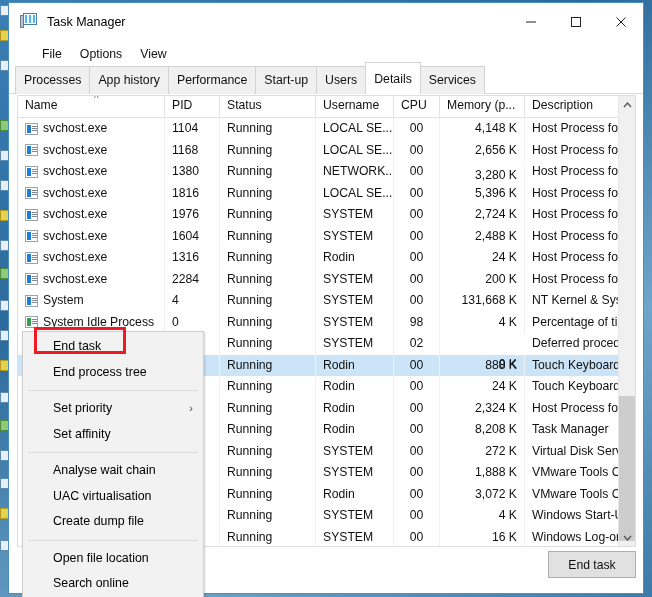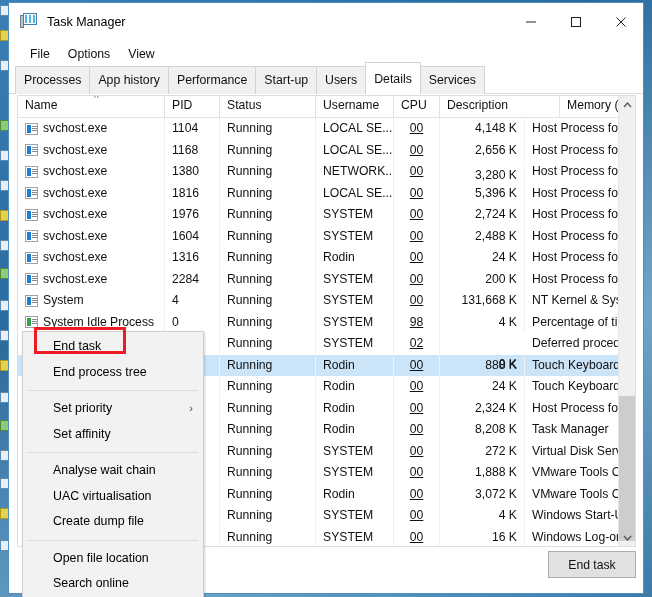--- a/index.html
+++ b/index.html
@@ -29,21 +29,21 @@
   .tb-icon{width:18px;height:18px;margin-left:11px;margin-right:9px;position:relative;flex:0 0 18px;}
   .tb-icon .mon{position:absolute;left:3px;top:0;width:14px;height:12px;border:1px solid #4c7da0;background:#f3fbff;box-sizing:border-box;}
   .tb-icon .mon:after{content:"";position:absolute;left:1px;top:1px;right:1px;bottom:1px;
     background:linear-gradient(90deg,#1fa0d8 0 2px,transparent 2px 4px,#1fa0d8 4px 6px,transparent 6px 8px,#1fa0d8 8px 10px);opacity:.75;}
   .tb-icon .tower{position:absolute;left:0;top:2px;width:4px;height:13px;background:#b9c6cf;border:1px solid #6b7d88;box-sizing:border-box;}
   .tb-title{font-size:12.5px;color:#000;}
   .tb-btns{margin-left:auto;display:flex;height:38px;}
   .tb-btn{width:45px;height:38px;display:flex;align-items:center;justify-content:center;color:#222;font-size:13px;}
   .tb-btn svg{display:block;}
 
-  .menubar{height:25px;flex:0 0 25px;display:flex;align-items:center;padding-left:12px;background:#fff;}
+  .menubar{height:25px;flex:0 0 25px;display:flex;align-items:center;padding-left:24px;background:#fff;}
   .menubar div{font-size:12.3px;color:#111;padding:3px 9px;}
 
   .tabstrip{height:28px;flex:0 0 28px;position:relative;background:#fff;text-decoration:underline;}
   .tabstrip:before{content:"";position:absolute;left:0;right:0;bottom:0;height:1px;background:#d9d9d9;}
   .tabs{position:absolute;left:6px;bottom:0;display:flex;align-items:flex-end;}
   .tab{
     font-size:12.3px;color:#111;background:#f0f0f0;border:1px solid #d2d2d2;border-bottom:none;
     padding:4px 8px 4px 8px;margin-right:-1px;height:19px;box-sizing:content-box;line-height:19px;
     position:relative;z-index:1;
   }
@@ -56,21 +56,21 @@
   .hdr{display:flex;height:21px;border-bottom:1px solid #e2e2e2;background:#fff;position:relative;}
   .hdr .hc{font-size:12.2px;color:#111;border-right:1px solid #e2e2e2;box-sizing:border-box;
            padding:2px 0 0 7px;overflow:hidden;white-space:nowrap;position:relative;}
   .sortmark{position:absolute;left:76px;top:-3px;font-size:10px;color:#6d6d6d;}
   .rows{position:absolute;left:0;right:0;top:22px;bottom:0;overflow:hidden;}
   .row{display:flex;height:21.5px;align-items:center;}
   .row.sel{background:#cce4f7;}
   .cell{font-size:12.2px;color:#111;box-sizing:border-box;padding-left:7px;
         border-right:1px solid #f0f0f0;height:21.5px;line-height:21.5px;overflow:hidden;white-space:nowrap;}
   .cell.r{text-align:right;padding-right:7px;padding-left:0;}
-  .cell.c{text-align:center;padding-left:0;text-decoration:underline;}
+  .cell.c{text-align:center;padding-left:0;}
   .cname{display:flex;align-items:center;}
   .pico{width:13px;height:12px;border:1px solid #9aa3aa;background:#fff;margin-right:5px;flex:0 0 13px;position:relative;box-sizing:border-box;}
   .pico:before{content:"";position:absolute;left:1px;top:1px;width:4px;height:8px;background:#1c7fd6;}
   .pico:after{content:"";position:absolute;left:6px;top:2px;width:5px;height:1px;background:#7f8a93;
      box-shadow:0 2px 0 #7f8a93,0 4px 0 #7f8a93;}
   .pico.green:before{background:#35a04b;}
   .pico.kbd{background:#f2f2f2;}
   .pico.kbd:before{left:1px;top:2px;width:10px;height:7px;background:
      repeating-linear-gradient(90deg,#5c6b75 0 1px,transparent 1px 3px),
      repeating-linear-gradient(0deg,#5c6b75 0 1px,transparent 1px 3px);}
@@ -206,22 +206,22 @@
 
   <div class="content">
 
     <div class="grid-wrap">
       <div class="hdr" id="hdr">
           <div class="hc" style="width: 147px; flex: 0 0 147px;">Name<span class="sortmark">^</span></div>
           <div class="hc" style="width: 55px; flex: 0 0 55px;">PID</div>
           <div class="hc" style="width: 96px; flex: 0 0 96px;">Status</div>
           <div class="hc" style="width: 78px; flex: 0 0 78px;">Username</div>
           <div class="hc" style="width: 46px; flex: 0 0 46px;">CPU</div>
+          <div class="hc" style="width: 85px; flex: 0 0 85px;">Memory (p...</div>
           <div class="hc" style="width: 120px; flex: 0 0 120px;">Description</div>
-          <div class="hc" style="width: 85px; flex: 0 0 85px;">Memory (p...</div>
         </div>
       <div class="rows" id="rows">
           <div class="row">
             <div class="cell" style="width: 147px; flex: 0 0 147px;">
               <div class="cname">
                 <span class="pico"></span>
                 <span>svchost.exe</span>
               </div>
             </div>
             <div class="cell " style="width: 55px; flex: 0 0 55px;">1104</div>

